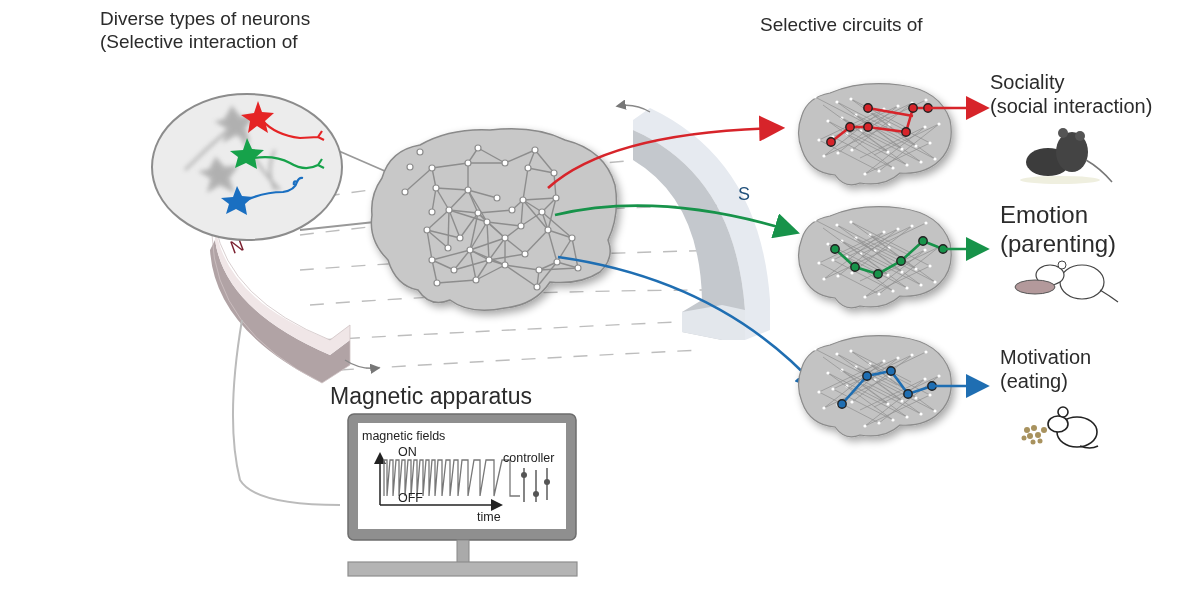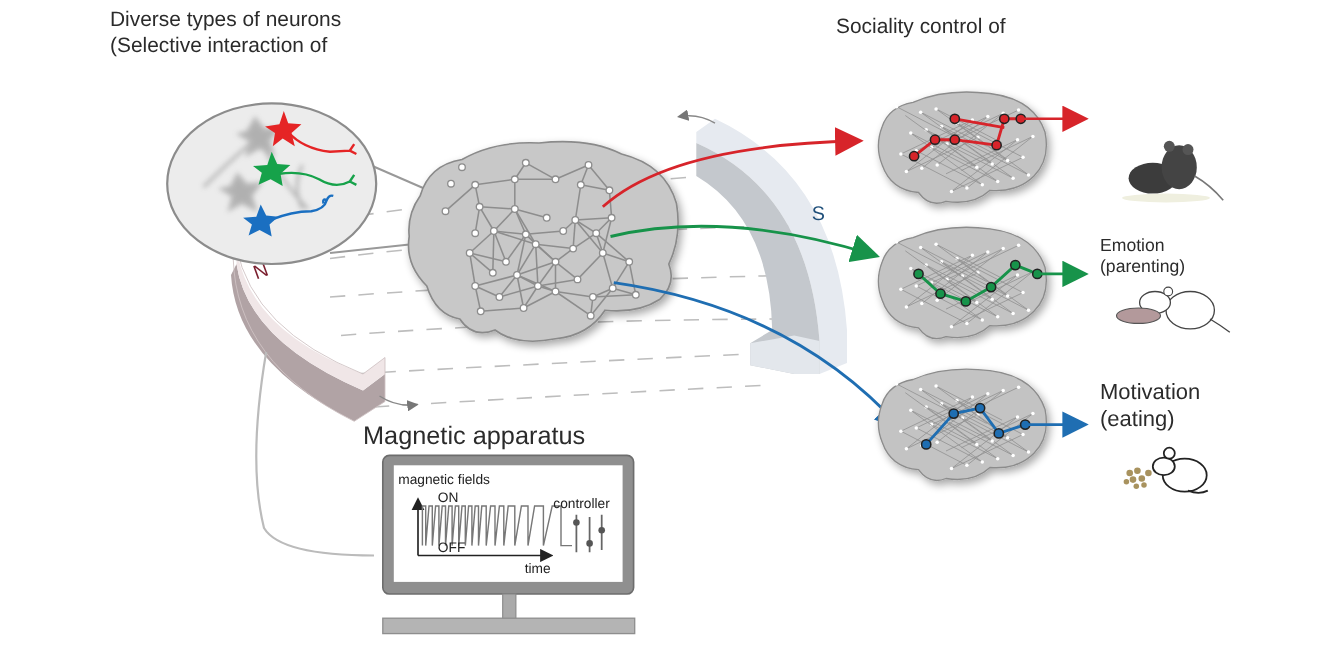--- a/index.html
+++ b/index.html
@@ -4,21 +4,21 @@
 <style>
   html, body { margin: 0; padding: 0; background: #ffffff; }
   body { width: 1200px; height: 596px; position: relative; overflow: hidden;
          font-family: "Liberation Sans", "DejaVu Sans", sans-serif; color: #2a2a2a; }
   #stage { position: absolute; left: 0; top: 0; width: 1200px; height: 596px; }
   .label { position: absolute; text-align: left; line-height: 1.2; color: #2b2b2b; }
   .l-neurons { left: 100px; top: 8px; width: 250px; font-size: 19px; }
   .l-brain { left: 430px; top: 89px; width: 120px; font-size: 21px; }
   .l-control { left: 760px; top: 14px; width: 220px; font-size: 19px; }
   .l-social { left: 990px; top: 70px; width: 180px; font-size: 20px; }
-  .l-emotion { left: 1000px; top: 214px; width: 140px; font-size: 16px; }
+  .l-emotion { left: 1000px; top: 201px; width: 140px; font-size: 24px; }
   .l-motiv { left: 1000px; top: 345px; width: 140px; font-size: 20px; }
   .l-app { left: 330px; top: 383px; width: 260px; font-size: 23px; }
   .line1, .line2 { display: block; }
   svg text { font-family: "Liberation Sans", "DejaVu Sans", sans-serif; }
 </style>
 </head>
 <body>
 
 <div id="stage">
 
@@ -522,21 +522,25 @@
       <circle cx="536" cy="494" r="3" fill="#555" stroke="none"></circle>
       <circle cx="547" cy="482" r="3" fill="#555" stroke="none"></circle>
     </g>
   </svg>
 
   <div class="label l-neurons">
     <span class="line1">Diverse types of neurons</span>
     <span class="line2">(Selective interaction of</span>
   </div>
   <div class="label l-control">
-    <span class="line1">Sociality control of</span>
+    <span class="line1">Selective circuits of</span>
+  </div>
+  <div class="label l-social">
+    <span class="line1">Sociality</span>
+    <span class="line2">(social interaction)</span>
   </div>
   <div class="label l-emotion">
     <span class="line1">Emotion</span>
     <span class="line2">(parenting)</span>
   </div>
   <div class="label l-motiv">
     <span class="line1">Motivation</span>
     <span class="line2">(eating)</span>
   </div>
   <div class="label l-app">Magnetic apparatus</div>

